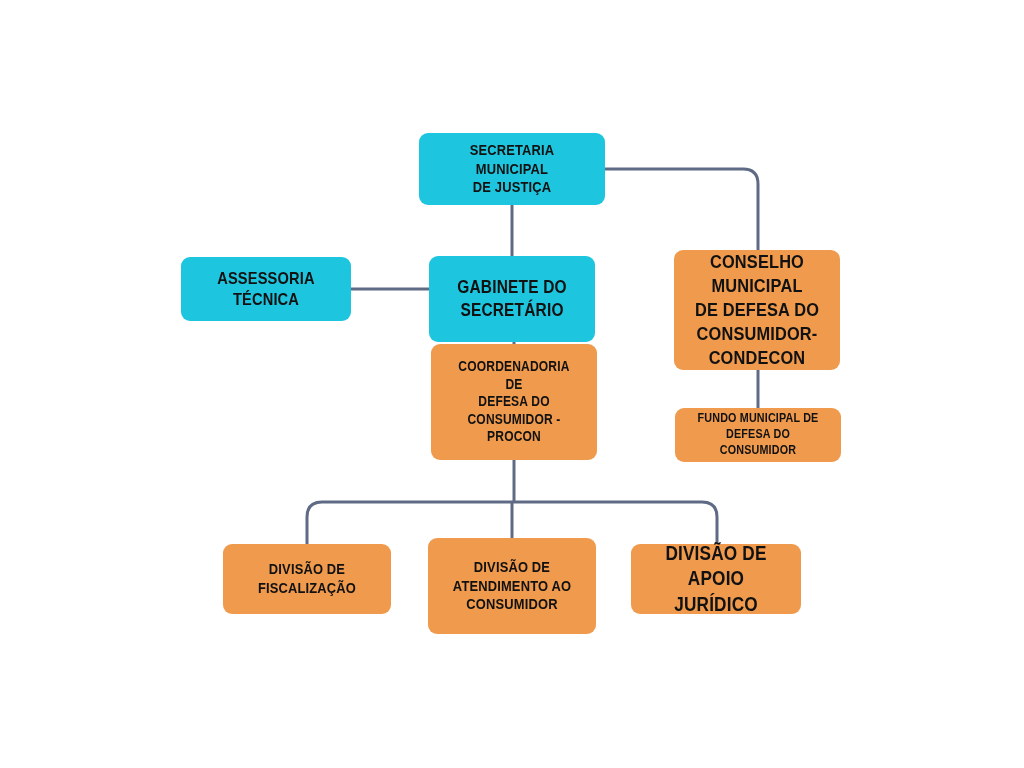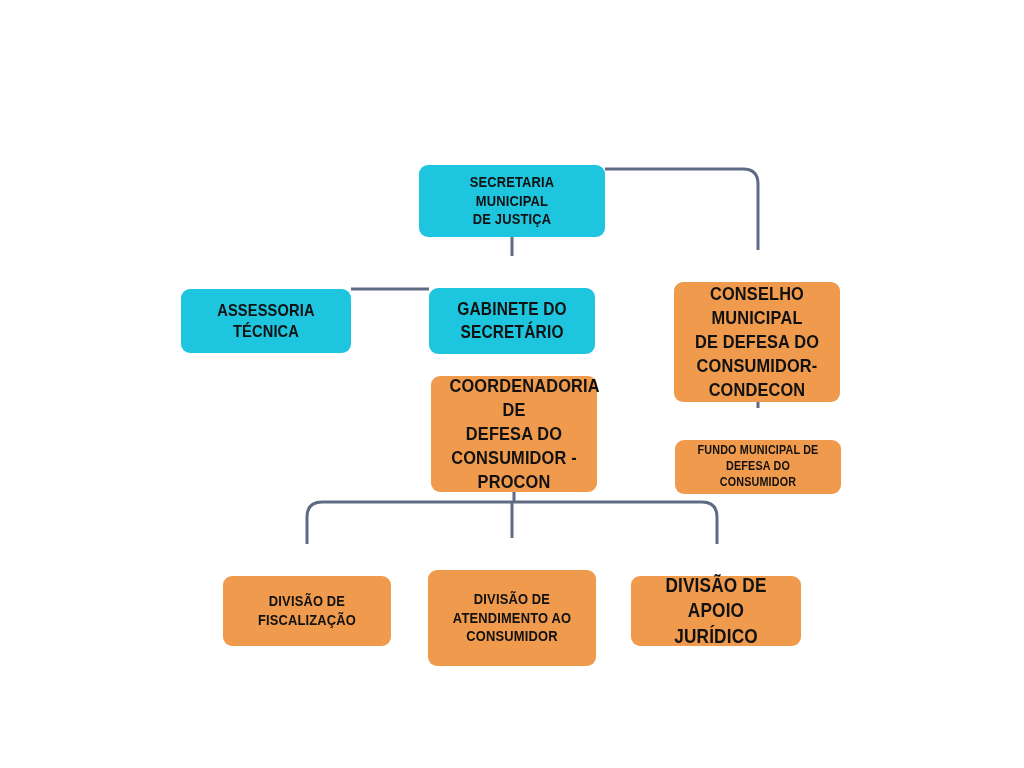--- a/index.html
+++ b/index.html
@@ -35,39 +35,38 @@
     align-items: center;
     justify-content: center;
     text-align: center;
     border-radius: 9px;
     color: #111111;
     font-weight: 700;
     letter-spacing: 0.2px;
     line-height: 1.26;
     padding: 8px 8px;
     white-space: pre-line;
-    margin-top: 32px;
     
   }
   .node > .node-label {
     display: block;
     width: 100%;
     transform: scaleX(0.86);
     transform-origin: center center;
     white-space: pre-line;
   }
   .cyan  { background: #1ec5de; }
   .orange{ background: #ef9a4c; }
 
   
   #node-secretaria        { left: 419px; top: 133px;  width: 186px; height: 72px;  font-size: 15px; }
   #node-assessoria        { left: 181px; top: 257px;  width: 170px; height: 64px;  font-size: 17px; }
-  #node-gabinete          { left: 429px; top: 256px;  width: 166px; height: 66px;  font-size: 18px; }
+  #node-gabinete          { left: 429px; top: 256px;  width: 166px; height: 86px;  font-size: 18px; }
   #node-conselho          { left: 674px; top: 250px;  width: 166px; height: 120px; font-size: 19px; }
-  #node-coordenadoria     { left: 431px; top: 344px;  width: 166px; height: 116px; font-size: 19px; }
+  #node-coordenadoria     { left: 431px; top: 344px;  width: 166px; height: 116px; font-size: 14px; }
   #node-fundo             { left: 675px; top: 408px;  width: 166px; height: 54px;  font-size: 12.5px; }
   #node-div-fiscalizacao  { left: 223px; top: 544px;  width: 168px; height: 70px;  font-size: 15px; }
   #node-div-atendimento   { left: 428px; top: 538px;  width: 168px; height: 96px;  font-size: 15px; }
   #node-div-juridico      { left: 631px; top: 544px;  width: 170px; height: 70px;  font-size: 20px; }
 </style>
 </head>
 <body>
 
 <div id="chart-canvas">
 

